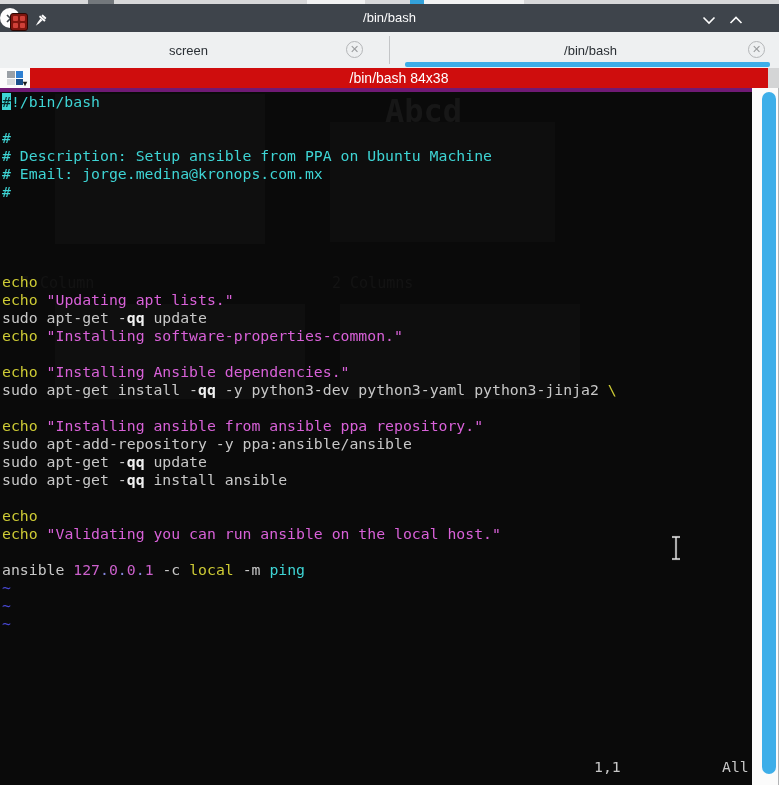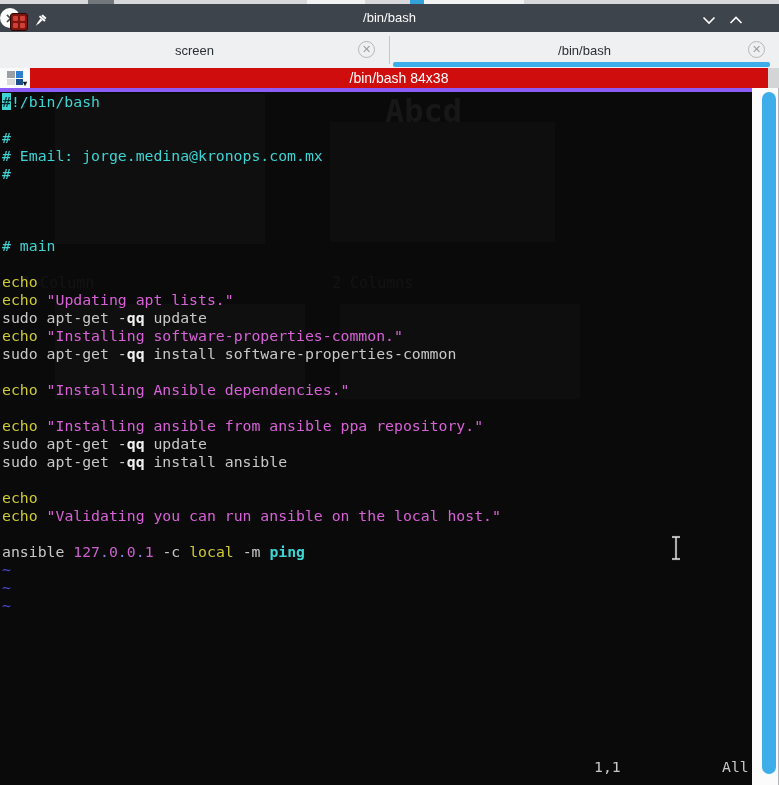--- a/index.html
+++ b/index.html
@@ -1,36 +1,36 @@
 <!DOCTYPE html>
 <html style="--c-titlebar: #3e444b; --c-tabbar: #eef0f1; --c-accent: #3daee9; --c-banner_red: #cf0d0d; --c-terminal_bg: #0a0a0a; --c-comment: #3ed4d4; --c-keyword: #cecb35; --c-string: #d861d8; --c-plain: #c8c8c8; --c-optbold: #f0f0f0; --c-number: #cb60cb; --c-ipdot: #8585dd; --c-tilde: #4747cf;"><head>
 <meta charset="utf-8">
 <style>
   * { margin:0; padding:0; box-sizing:border-box; }
   html,body { width:779px; height:785px; background:#000; }
   body { font-family:"Liberation Sans", sans-serif; }
-  #window { position:relative; width:779px; height:785px; overflow:hidden; background:#8b5cf6; }
+  #window { position:relative; width:779px; height:785px; overflow:hidden; background:#701a75; }
 
   
   #top-strip { position:absolute; left:0; top:0; width:779px; height:4px; background:#d7d8d9; }
   .strip-seg { position:absolute; top:0; height:4px; }
 
   
   #titlebar { position:absolute; left:0; top:4px; width:779px; height:28px; background:var(--c-titlebar,#3e444b); display:flex; align-items:center; }
   #app-icon { position:absolute; left:10px; top:9px; width:18px; height:18px; border-radius:3px; background:#7e150e; border:1px solid #2d0703;
               display:grid; grid-template-columns:1fr 1fr; grid-template-rows:1fr 1fr; gap:2px; padding:2px; }
   #app-icon span { background:#cf4038; border-radius:1px; }
   #pin-icon { position:absolute; left:33px; top:10px; width:15px; height:15px; }
   #window-title { position:absolute; left:0; right:0; text-align:center; color:#fcfcfc; font-size:13px; line-height:28px; }
   .win-btn { position:absolute; top:4px; width:24px; height:24px; display:flex; align-items:center; justify-content:center; cursor:default; }
   #btn-min { left:697px; } #btn-max { left:724px; }
   #btn-close { left:749px; top:8px; width:20px; height:20px; border-radius:50%; background:#fcfcfc; display:flex; align-items:center; justify-content:center; }
 
   
-  #tabbar { position:absolute; left:0; top:32px; width:779px; height:36px; background:var(--c-tabbar,#eef0f1); display:flex; }
+  #tabbar { position:absolute; left:0; top:32px; width:779px; height:36px; background:var(--c-tabbar,#eef0f1); display:flex;gap:12px; }
   .tab { position:relative; flex:1; display:flex; align-items:center; justify-content:center; font-size:13px; color:#2b3035; }
   .tab-sep { width:1px; background:#c3c5c7; margin:4px 0; }
   .tab-close { position:absolute; right:14px; top:9px; width:17px; height:17px; border-radius:50%; border:1px solid #b4b6b8; color:#9a9c9e;
                font-size:11px; line-height:15px; text-align:center; }
   .tab-underline { position:absolute; left:3px; right:9px; bottom:1px; height:5px; background:var(--c-accent,#3daee9); border-radius:2px; }
 
   
   #banner-row { position:absolute; left:0; top:68px; width:779px; height:20px; display:flex; }
   #banner-iconbox { width:30px; height:20px; background:#fbfbfb; display:flex; align-items:center; justify-content:center; }
   #banner-grid { position:relative; width:16px; height:14px; display:grid; grid-template-columns:1fr 1fr; grid-template-rows:1fr 1fr; gap:1px; }
@@ -46,21 +46,21 @@
   #term-lines { position:absolute; left:2px; top:1px; right:0; }
   .tline { height:18px; line-height:18px; white-space:pre; }
   .seg-com { color:var(--c-comment,#3ed4d4); }
   .seg-kw  { color:var(--c-keyword,#cecb35); }
   .seg-str { color:var(--c-string,#d861d8); }
   .seg-pln { color:var(--c-plain,#c8c8c8); }
   .seg-opt { color:var(--c-optbold,#f0f0f0); font-weight:bold;margin-top:17px; }
   .seg-num { color:var(--c-number,#cb60cb); }
   .seg-dot { color:var(--c-ipdot,#8585dd); }
   .seg-tld { color:var(--c-tilde,#4747cf); }
-  .seg-png { color:var(--c-comment,#3ed4d4); font-weight:bold;text-align:right; }
+  .seg-png { color:var(--c-comment,#3ed4d4); font-weight:normal;text-align:right; }
   .cursor  { background:var(--c-comment,#3ed4d4); color:#052222; }
 
   #status-row { position:absolute; left:0; top:666px; width:752px; height:18px; line-height:18px; color:#c7c7c7; }
   #status-pos { position:absolute; left:594px; } #status-all { position:absolute; left:722px; }
 
   
   .ghost { position:absolute; color:rgba(255,255,255,0.055); pointer-events:none; }
   .ghost-rect { position:absolute; background:rgba(255,255,255,0.025); pointer-events:none; }
 
   
@@ -148,36 +148,37 @@
     <div class="ghost" style="left:385px;top:0;font-size:32px;font-weight:bold">Abcd</div>
     <div class="ghost" style="left:22px;top:182px;font-size:15px;color:rgba(255,255,255,0.04)">1 Column</div>
     <div class="ghost" style="left:332px;top:182px;font-size:15px;color:rgba(255,255,255,0.04)">2 Columns</div>
     <div class="ghost-rect" style="left:55px;top:212px;width:250px;height:95px"></div>
     <div class="ghost-rect" style="left:340px;top:212px;width:240px;height:95px;background:rgba(255,255,255,0.018)"></div>
 
     <div id="term-lines">
         <div class="tline"><span class="seg-com cursor">#</span><span class="seg-com">!/bin/bash</span></div>
         <div class="tline"></div>
         <div class="tline"><span class="seg-com">#</span></div>
+        <div class="tline"><span class="seg-com"># Description: Setup ansible from PPA on Ubuntu Machine</span></div>
         <div class="tline"><span class="seg-com"># Email: jorge.medina@kronops.com.mx</span></div>
         <div class="tline"><span class="seg-com">#</span></div>
         <div class="tline"></div>
         <div class="tline"></div>
         <div class="tline"></div>
-        <div class="tline"><span class="seg-com"># main</span></div>
         <div class="tline"></div>
         <div class="tline"><span class="seg-kw">echo</span></div>
         <div class="tline"><span class="seg-kw">echo</span><span class="seg-pln"> </span><span class="seg-str">"Updating apt lists."</span></div>
         <div class="tline"><span class="seg-pln">sudo apt-get -</span><span class="seg-opt">qq</span><span class="seg-pln"> update</span></div>
         <div class="tline"><span class="seg-kw">echo</span><span class="seg-pln"> </span><span class="seg-str">"Installing software-properties-common."</span></div>
-        <div class="tline"><span class="seg-pln">sudo apt-get -</span><span class="seg-opt">qq</span><span class="seg-pln"> install software-properties-common</span></div>
         <div class="tline"></div>
         <div class="tline"><span class="seg-kw">echo</span><span class="seg-pln"> </span><span class="seg-str">"Installing Ansible dependencies."</span></div>
+        <div class="tline"><span class="seg-pln">sudo apt-get install -</span><span class="seg-opt">qq</span><span class="seg-pln"> -y python3-dev python3-yaml python3-jinja2 </span><span class="seg-kw">\</span></div>
         <div class="tline"></div>
         <div class="tline"><span class="seg-kw">echo</span><span class="seg-pln"> </span><span class="seg-str">"Installing ansible from ansible ppa repository."</span></div>
+        <div class="tline"><span class="seg-pln">sudo apt-add-repository -y ppa:ansible/ansible</span></div>
         <div class="tline"><span class="seg-pln">sudo apt-get -</span><span class="seg-opt">qq</span><span class="seg-pln"> update</span></div>
         <div class="tline"><span class="seg-pln">sudo apt-get -</span><span class="seg-opt">qq</span><span class="seg-pln"> install ansible</span></div>
         <div class="tline"></div>
         <div class="tline"><span class="seg-kw">echo</span></div>
         <div class="tline"><span class="seg-kw">echo</span><span class="seg-pln"> </span><span class="seg-str">"Validating you can run ansible on the local host."</span></div>
         <div class="tline"></div>
         <div class="tline"><span class="seg-pln">ansible </span><span class="seg-num">127</span><span class="seg-dot">.</span><span class="seg-num">0</span><span class="seg-dot">.</span><span class="seg-num">0</span><span class="seg-dot">.</span><span class="seg-num">1</span><span class="seg-pln"> -c </span><span class="seg-kw">local</span><span class="seg-pln"> -m </span><span class="seg-png">ping</span></div>
         <div class="tline"><span class="seg-tld">~</span></div>
         <div class="tline"><span class="seg-tld">~</span></div>
         <div class="tline"><span class="seg-tld">~</span></div>

